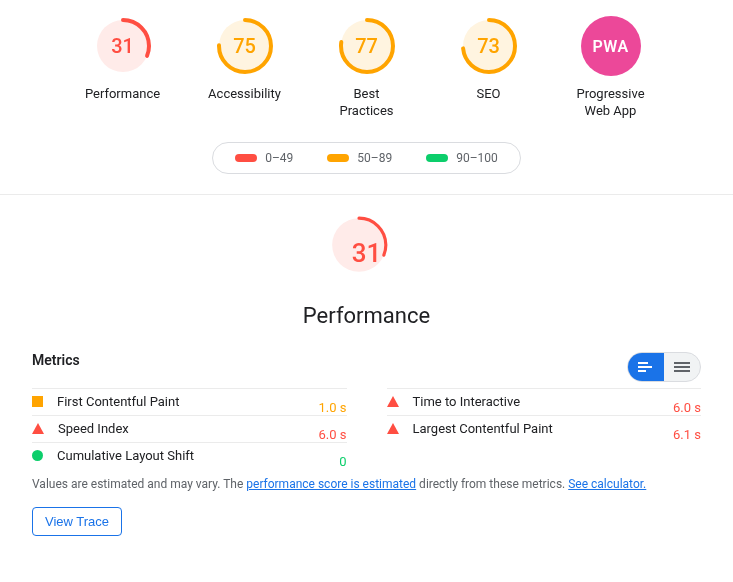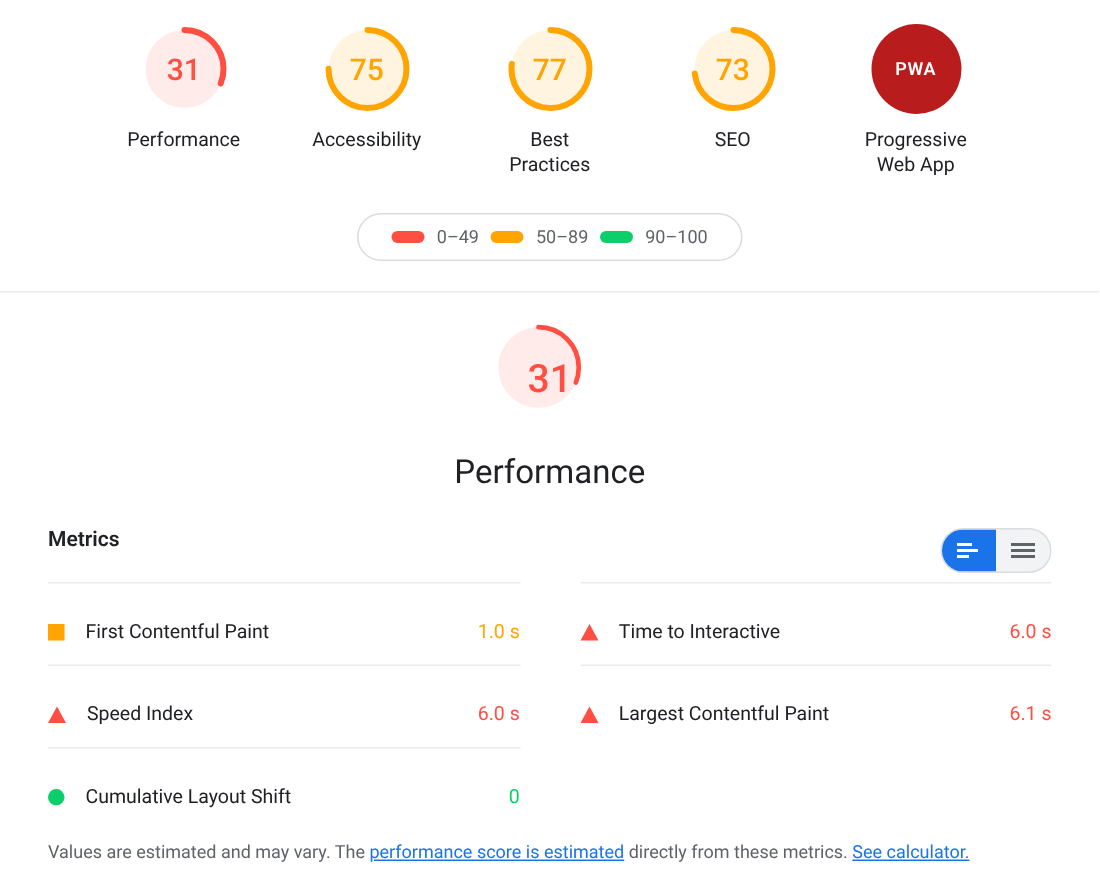--- a/index.html
+++ b/index.html
@@ -46,38 +46,38 @@
   }
   .gauge-label {
     margin-top: 10px;
     font-size: 13px;
     color: #202124;
     line-height: 1.3;
   }
   .gauge-na {
     width: 60px; height: 60px;
     border-radius: 50%;
-    background: #b91c1c;
+    background: #ec4899;
     display: flex;
     align-items: center;
     justify-content: center;
     color: #fff;
-    font-size: 12px;
+    font-size: 16px;
     font-weight: 600;
     letter-spacing: 0.5px;
   }
   .legend-box {
     display: flex;
     justify-content: center;
     margin: 14px auto 20px;
   }
   .legend {
     display: inline-flex;
     align-items: center;
-    gap: 8px;
+    gap: 34px;
     padding: 8px 22px;
     border: 1px solid #dadce0;
     border-radius: 24px;
     font-size: 12px;
     color: #5f6368;
   }
   .legend-item { display: flex; align-items: center; gap: 8px; }
   .pill {
     width: 22px; height: 8px; border-radius: 4px;
   }
@@ -115,23 +115,23 @@
   }
   .view-btn.active { background: #1a73e8; }
   .view-btn svg { display: block; }
   .metrics-grid {
     display: grid;
     grid-template-columns: 1fr 1fr;
     column-gap: 40px;
   }
   .metric-row {
     display: flex;
-    align-items: flex-end;
+    align-items: center;
     justify-content: space-between;
-    padding: 14px 0;
+    padding: 0 0;
     border-top: 1px solid #ebebeb;
     font-size: 13px;
   }
   .metric-left {
     display: flex; align-items: center; gap: 14px;
   }
   .metric-name { color: #202124; }
   .metric-value { font-weight: 400; margin-top: 11px; }
   .val-red { color: #ff4e42; }
   .val-orange { color: #ffa400; }

